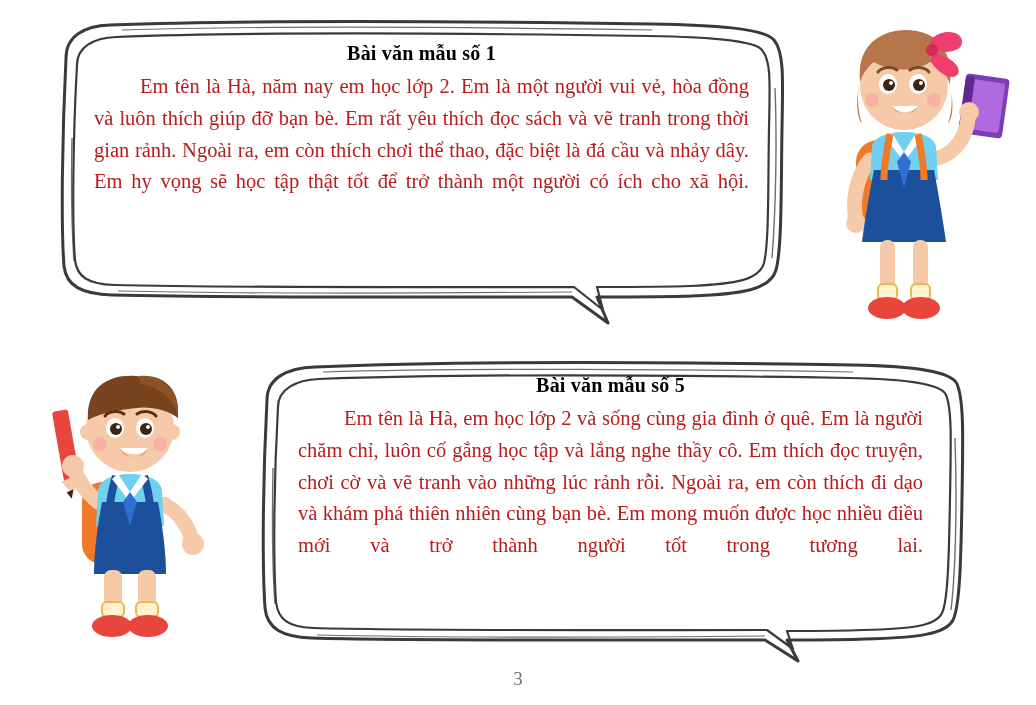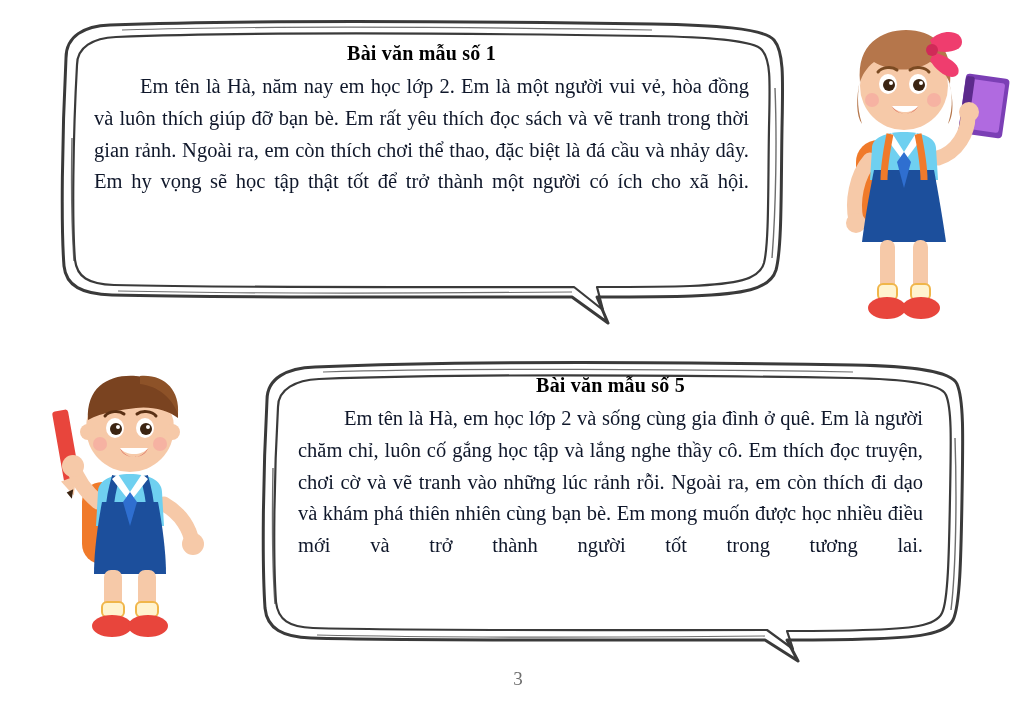--- a/index.html
+++ b/index.html
@@ -39,21 +39,21 @@
     font-size: 20px;
     color: #000;
     margin-bottom: 6px;
     letter-spacing: .2px;
   }
   .bubble-body {
     text-align: justify;
     text-align-last: justify;
     font-size: 20.5px;
     line-height: 1.55;
-    color: #0f172a;
+    color: #b91c1c;
     text-indent: 46px;
     hyphens: none;
   }
 
   
   #bubble1 { left: 52px; top: 18px; width: 740px; height: 300px; }
   #bubble1 .bubble-text { left: 42px; top: 24px; width: 655px; }
 
   
   #bubble2 { left: 253px; top: 358px; width: 712px; height: 290px; }

